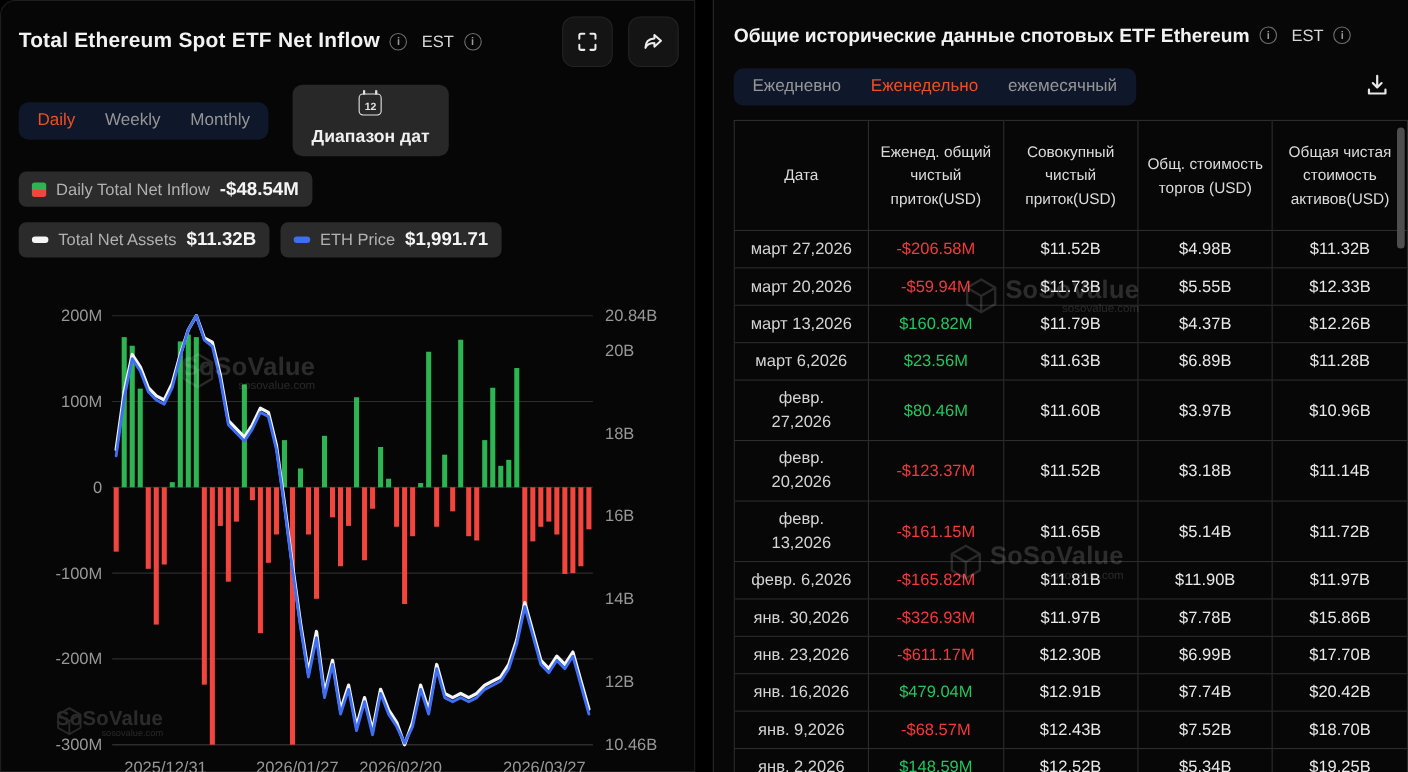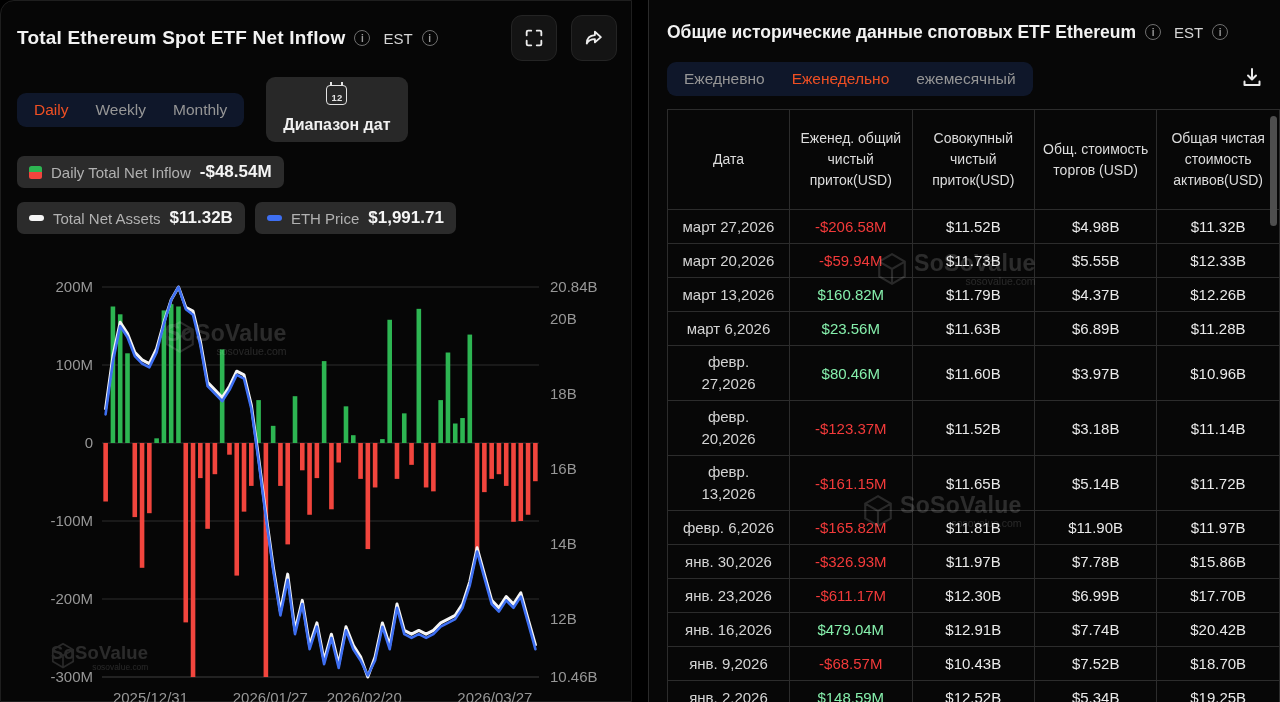--- a/index.html
+++ b/index.html
@@ -69,21 +69,21 @@
   .tbl { border-collapse:collapse; margin-top:13px; table-layout:fixed;
          border-top:1px solid #2c2c2c; border-left:1px solid #2c2c2c; }
   .tbl th, .tbl td { border-right:1px solid #2c2c2c; border-bottom:1px solid #2c2c2c;
                      text-align:center; vertical-align:middle; }
   .tbl th { width:123px; height:100px; font-size:14px; font-weight:400; color:#dcdcdc;
             line-height:1.5; padding:0 6px; }
   .tbl td { font-size:15px; color:#e9e9e9; padding:0 4px; }
   .tbl td.c-date { color:#d4d4d4; line-height:1.45; }
   .tbl tr.r-s td { height:34px; }
   .tbl tr.r-d td { height:55px; }
-  .tbl td.pos { color:#86efac; }
+  .tbl td.pos { color:#22c55e; }
   .tbl td.neg { color:#f23a3a; }
 
   .scroll-thumb { position:absolute; right:3px; top:116px; width:7px; height:110px;
                   background:#4e4e4e; border-radius:4px; cursor:pointer; }
 </style>
 </head>
 <body>
 
 <div class="app">
 
@@ -355,21 +355,21 @@
           <tr class="r-s">
             <td class="c-date">янв. 16,2026</td>
             <td class="pos">$479.04M</td>
             <td>$12.91B</td>
             <td>$7.74B</td>
             <td>$20.42B</td>
           </tr>
           <tr class="r-s">
             <td class="c-date">янв. 9,2026</td>
             <td class="neg">-$68.57M</td>
-            <td>$10.43B</td>
+            <td>$12.43B</td>
             <td>$7.52B</td>
             <td>$18.70B</td>
           </tr>
           <tr class="r-s">
             <td class="c-date">янв. 2,2026</td>
             <td class="pos">$148.59M</td>
             <td>$12.52B</td>
             <td>$5.34B</td>
             <td>$19.25B</td>
           </tr>

